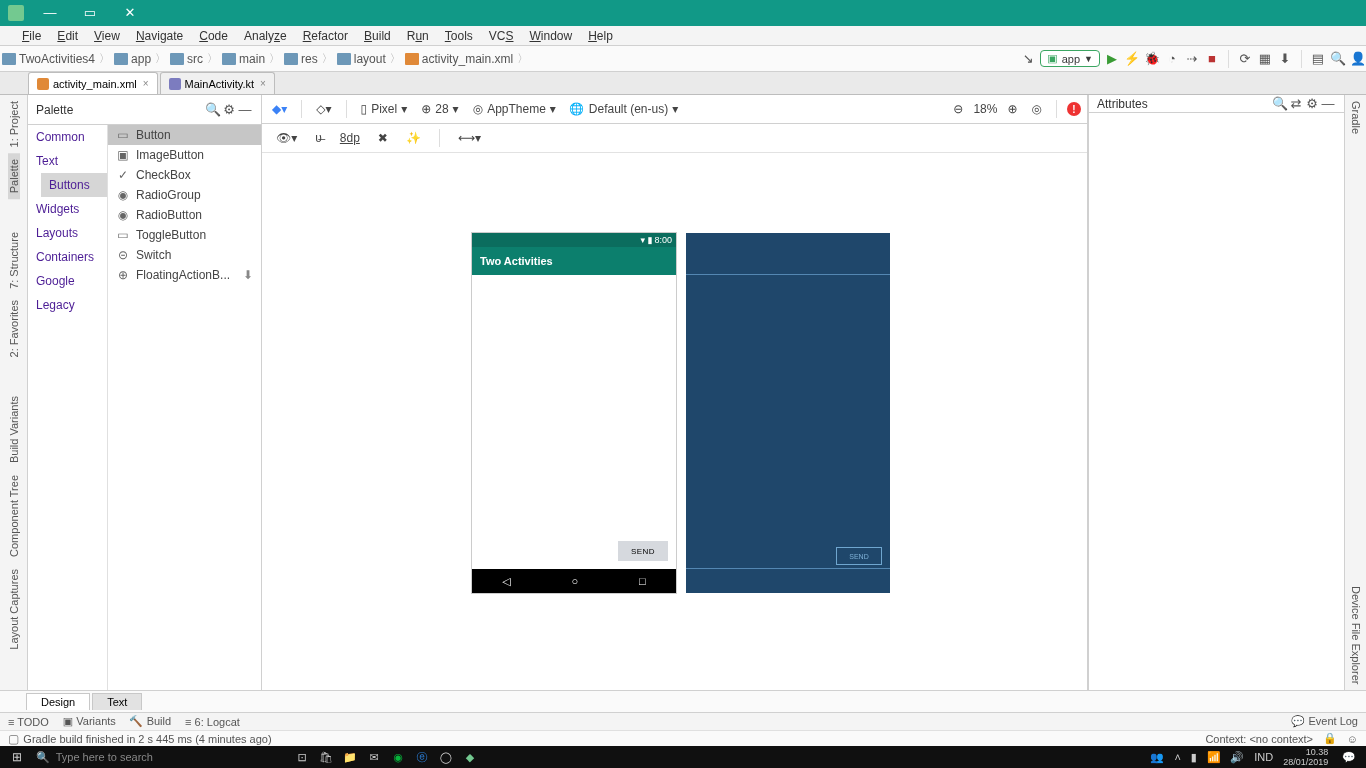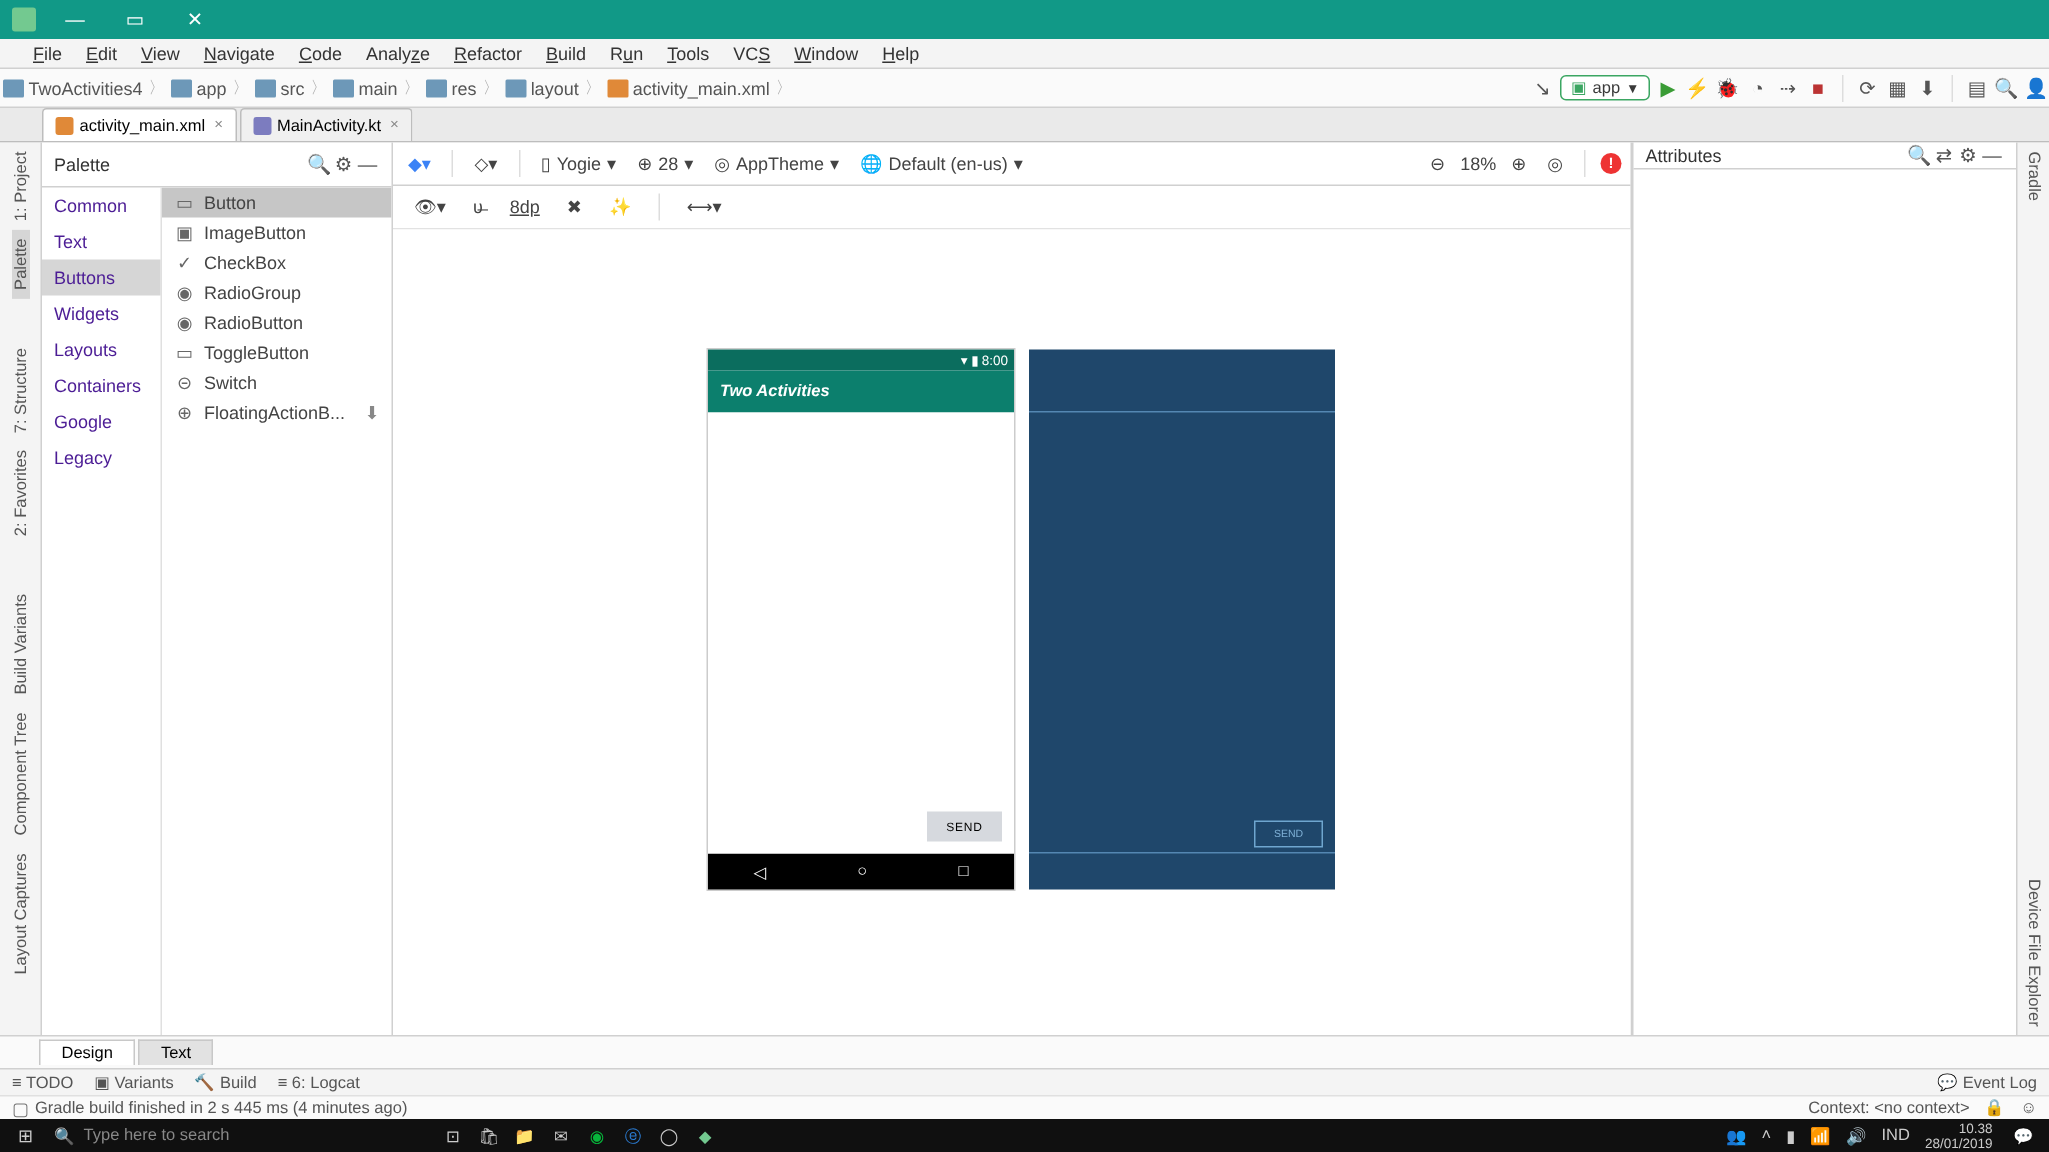--- a/index.html
+++ b/index.html
@@ -42,37 +42,37 @@
 .right-gutter { width: 22px; background: #f4f4f4; border-left: 1px solid #d0d0d0; display: flex; flex-direction: column; align-items: center; }
 .vlabel-r { writing-mode: vertical-rl; font-size: 11px; color: #555; padding: 6px 0; cursor: pointer; white-space: nowrap;}
 
 
 .palette-col { width: 234px; background: #fff; border-right: 1px solid #d0d0d0; display: flex; flex-direction: column; }
 .pal-header { height: 30px; display: flex; align-items: center; padding: 0 8px; border-bottom: 1px solid #d0d0d0; }
 .pal-header .title { font-size: 12px; color: #333; flex: 1; }
 .pal-body { flex: 1; display: flex; overflow: hidden; }
 .pal-cats { width: 80px; border-right: 1px solid #e0e0e0; }
 .pal-cat { padding: 5px 8px; font-size: 12px; color: #4c1d95; cursor: pointer;}
-.pal-cat.selected { background: #d6d6d6; }
+.pal-cat.selected { background: #d6d6d6; margin-left: 13px; }
 .pal-items { flex: 1; }
 .pal-item { padding: 3px 8px; font-size: 12px; color: #444; display: flex; align-items: center; gap: 6px; cursor: grab;}
 .pal-item.selected { background: #c6c6c6; }
 .pal-item .pico { width: 14px; text-align: center; color: #666; font-size: 12px; }
 
 
 .design-col { flex: 1; background: #fff; display: flex; flex-direction: column; border-right: 1px solid #d0d0d0; }
 .design-toolbar1 { height: 29px; border-bottom: 1px solid #d0d0d0; display: flex; align-items: center; padding: 0 6px; gap: 6px; font-size: 12px; color: #444;}
 .design-toolbar2 { height: 29px; border-bottom: 1px solid #e2e2e2; display: flex; align-items: center; padding: 0 10px; gap: 10px; font-size: 12px; color: #444;}
 .tlitem { display: flex; align-items: center; gap: 4px; padding: 0 4px; cursor: pointer;}
 .tlsep { width: 1px; height: 18px; background: #ddd; margin: 0 4px;}
 .design-surface { flex: 1; background: #fff; position: relative; overflow: auto; }
 .device-pair { position: absolute; left: 210px; top: 80px; display: flex; gap: 10px; }
 .phone { width: 204px; height: 360px; background: #fff; box-shadow: 0 0 0 1px #ccc; display: flex; flex-direction: column;}
 .statusbar-dark { height: 14px; background: #0b6d5e; color: #fff; font-size: 9px; display: flex; align-items: center; justify-content: flex-end; padding: 0 4px; gap: 2px;}
-.appbar { height: 28px; background: #0c7f6d; color: #fff; font-size: 11px; display: flex; align-items: center; padding: 0 8px; font-weight: bold; font-style: italic;}
+.appbar { height: 28px; background: #0c7f6d; color: #fff; font-size: 11px; display: flex; align-items: center; padding: 0 8px; font-weight: bold;}
 .phone-body { flex: 1; background: #fff; position: relative;}
 .send-btn { position: absolute; right: 8px; bottom: 8px; width: 50px; height: 20px; background: #d6d9de; font-size: 8px; display: flex; align-items: center; justify-content: center; letter-spacing: 0.5px;}
 .softkeys { height: 24px; background: #000; display: flex; justify-content: space-around; align-items: center; color: #fff; font-size: 11px;}
 .blueprint { width: 204px; height: 360px; background: #1f476b; position: relative;}
 .bp-top { position: absolute; top: 0; left: 0; right: 0; height: 42px; border-bottom: 1px solid #5487b2;}
 .bp-send { position: absolute; right: 8px; bottom: 28px; width: 46px; height: 18px; border: 1px solid #6fa6cf; display: flex; align-items: center; justify-content: center; font-size: 7px; color: #7eb0d6;}
 .bp-bottom { position: absolute; bottom: 24px; left: 0; right: 0; height: 0; border-top: 1px solid #5487b2;}
 
 
 .attr-col { width: 256px; background: #fff; display: flex; flex-direction: column; border-left: 1px solid #d0d0d0;}
@@ -267,21 +267,21 @@
       </div>
     </div>
   </div>
 
   <div class="design-col">
     <div class="design-toolbar1">
       <span class="tlitem" style="color:#3b82f6">◆▾</span>
       <span class="tlsep"></span>
       <span class="tlitem">◇▾</span>
       <span class="tlsep"></span>
-      <span class="tlitem">▯ <span>Yogie</span>▾</span>
+      <span class="tlitem">▯ <span>Pixel</span>▾</span>
       <span class="tlitem">⊕ <span>28</span>▾</span>
       <span class="tlitem">◎ <span>AppTheme</span>▾</span>
       <span class="tlitem">🌐 <span>Default (en-us)</span>▾</span>
       <span style="flex:1"></span>
       <span class="tlitem">⊖</span>
       <span>18%</span>
       <span class="tlitem">⊕</span>
       <span class="tlitem">◎</span>
       <span class="tlsep"></span>
       <span class="warn-dot">!</span>

